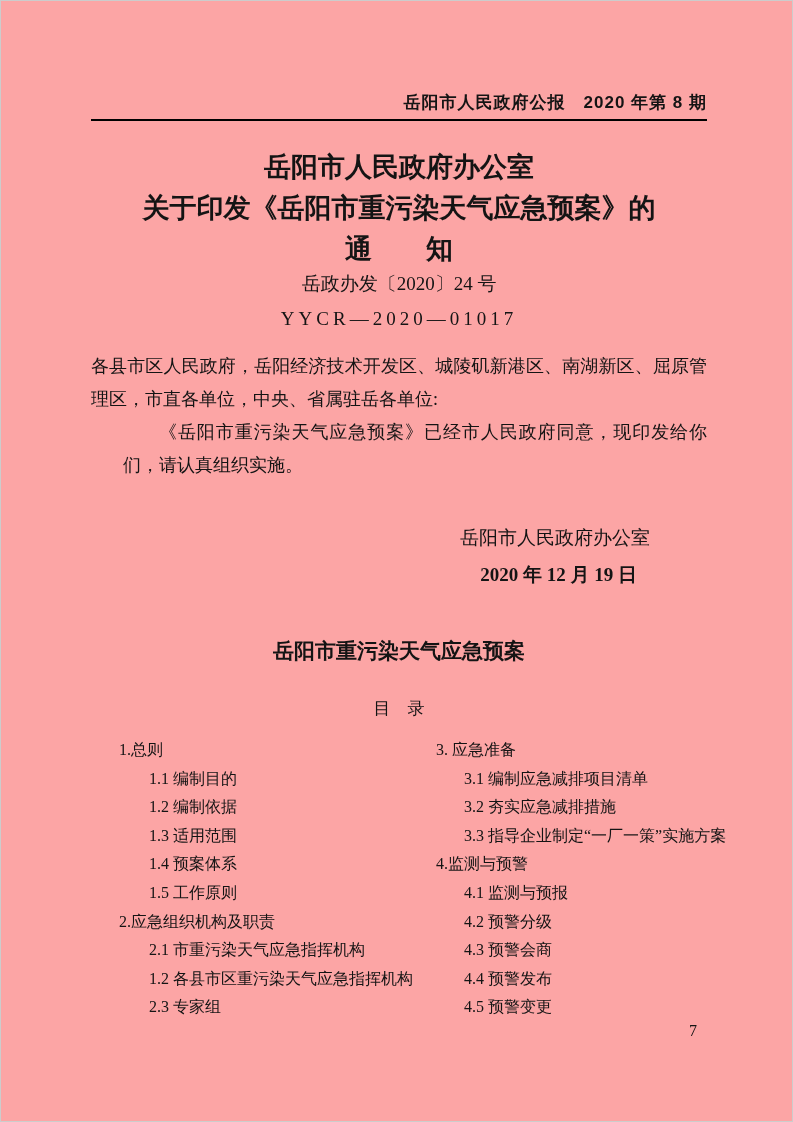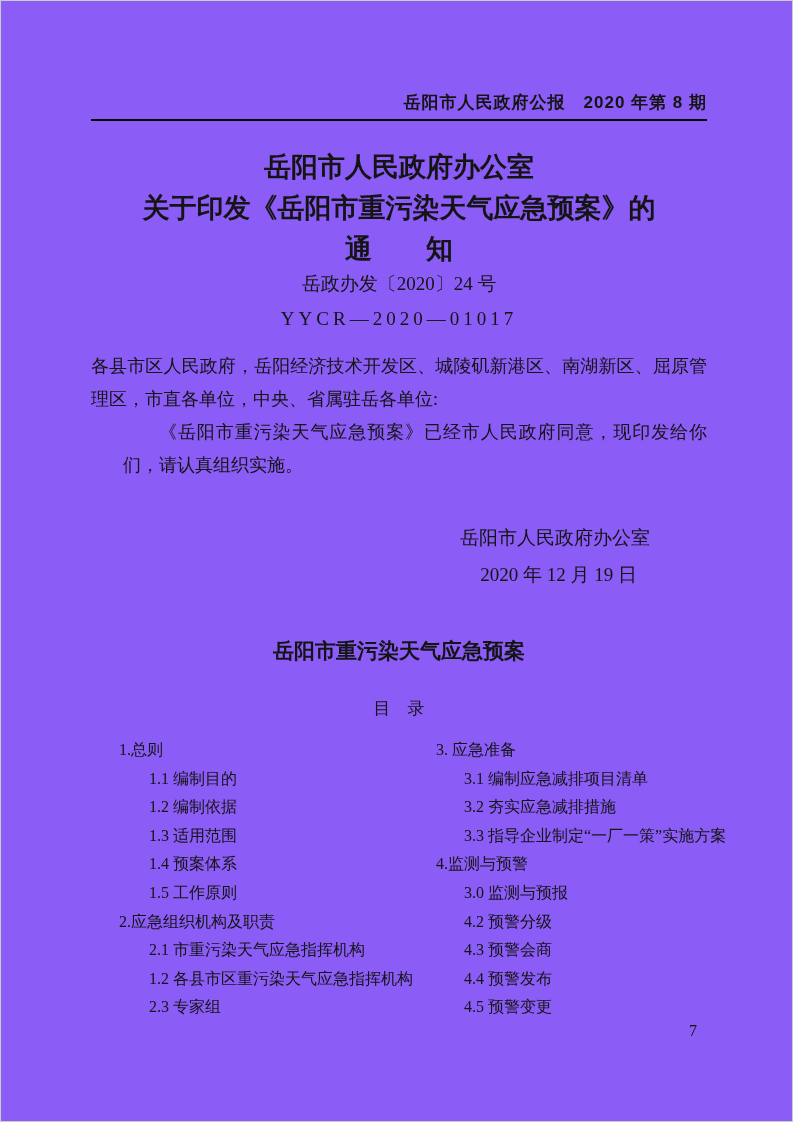--- a/index.html
+++ b/index.html
@@ -5,21 +5,21 @@
   html, body {
     margin: 0;
     padding: 0;
     background: #ffffff;
   }
   .page {
     position: relative;
     width: 793px;
     height: 1122px;
     box-sizing: border-box;
-    background: #8b5cf6;
+    background: #fca5a5;
     border: 1px solid #cccccc;
     padding: 92px 85px 0 90px;
     color: #141414;
     font-family: "Liberation Serif", serif;
     overflow: hidden;
   }
   .gazette-header {
     font-family: "Liberation Sans", sans-serif;
     font-weight: bold;
     font-size: 17px;
@@ -69,20 +69,21 @@
     font-size: 19px;
   }
   .sign-name {
     line-height: 24px;
     padding-right: 57px;
   }
   .sign-date {
     margin-top: 13px;
     line-height: 24px;
     padding-right: 70px;
+    font-weight: bold;
   }
   .plan-title {
     margin-top: 46px;
     text-align: center;
     font-family: "Liberation Sans", sans-serif;
     font-weight: bold;
     font-size: 21px;
     line-height: 36px;
   }
   .toc-heading {
@@ -162,21 +163,21 @@
       <div class="toc-item lvl2">2.1 市重污染天气应急指挥机构</div>
       <div class="toc-item lvl2">1.2 各县市区重污染天气应急指挥机构</div>
       <div class="toc-item lvl2">2.3 专家组</div>
     </div>
     <div class="toc-col-right">
       <div class="toc-item lvl1">3. 应急准备</div>
       <div class="toc-item lvl2">3.1 编制应急减排项目清单</div>
       <div class="toc-item lvl2">3.2 夯实应急减排措施</div>
       <div class="toc-item lvl2">3.3 指导企业制定“一厂一策”实施方案</div>
       <div class="toc-item lvl1">4.监测与预警</div>
-      <div class="toc-item lvl2">3.0 监测与预报</div>
+      <div class="toc-item lvl2">4.1 监测与预报</div>
       <div class="toc-item lvl2">4.2 预警分级</div>
       <div class="toc-item lvl2">4.3 预警会商</div>
       <div class="toc-item lvl2">4.4 预警发布</div>
       <div class="toc-item lvl2">4.5 预警变更</div>
     </div>
   </div>
 
   <div class="page-number">7</div>
 
 </div>

